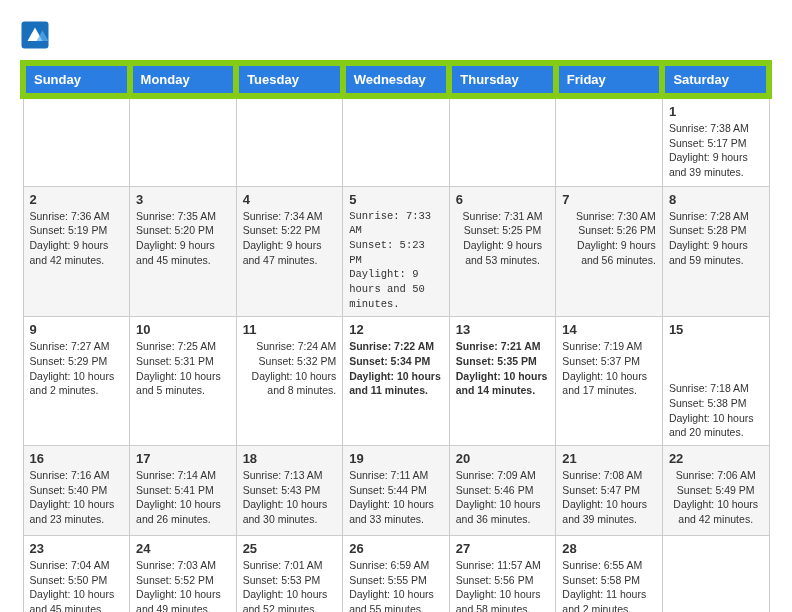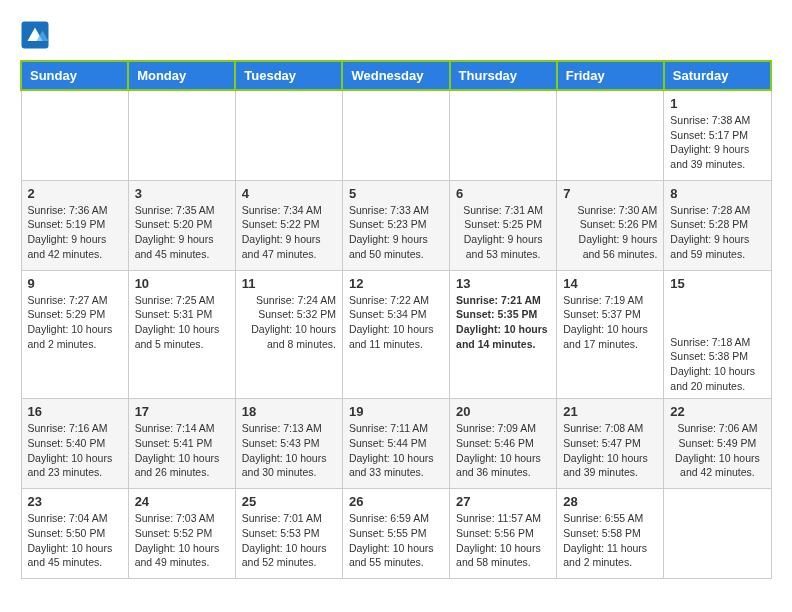--- a/index.html
+++ b/index.html
@@ -48,21 +48,21 @@
       width: 100%;
       border-collapse: collapse;
       border: 1px solid #ccc;
     }
     .calendar th {
       background: #2a7de1;
       color: #fff;
       text-align: left;
       padding: 6px 8px;
       font-size: 13px;
-      border: 2px solid #84cc16;
+      border: 6px solid #84cc16;
     }
     .calendar td {
       width: calc(100% / 7);
       vertical-align: top;
       border: 1px solid #ccc;
       padding: 5px 6px;
       height: 90px;
       font-size: 11px;
       color: #333;
       background: #fff;
@@ -150,21 +150,21 @@
 Daylight: 9 hours and 45 minutes.</div>
         </td>
         <td>
           <span class="day-num">4</span>
           <div class="day-info" style="white-space: pre-line;">Sunrise: 7:34 AM
 Sunset: 5:22 PM
 Daylight: 9 hours and 47 minutes.</div>
         </td>
         <td>
           <span class="day-num">5</span>
-          <div class="day-info" style="white-space: pre-line;">Sunrise: 7:33 AM
+          <div class="day-info" style="white-space: pre-line; font-family: Liberation Mono, monospace;">Sunrise: 7:33 AM
 Sunset: 5:23 PM
 Daylight: 9 hours and 50 minutes.</div>
         </td>
         <td>
           <span class="day-num">6</span>
           <div class="day-info" style="white-space: pre-line; text-align: center;">Sunrise: 7:31 AM
 Sunset: 5:25 PM
 Daylight: 9 hours and 53 minutes.</div>
         </td>
         <td>
@@ -194,21 +194,21 @@
 Daylight: 10 hours and 5 minutes.</div>
         </td>
         <td>
           <span class="day-num">11</span>
           <div class="day-info" style="white-space: pre-line; text-align: right;">Sunrise: 7:24 AM
 Sunset: 5:32 PM
 Daylight: 10 hours and 8 minutes.</div>
         </td>
         <td>
           <span class="day-num">12</span>
-          <div class="day-info" style="white-space: pre-line;">Sunrise: 7:22 AM
+          <div class="day-info" style="white-space: pre-line; font-weight: bold;">Sunrise: 7:22 AM
 Sunset: 5:34 PM
 Daylight: 10 hours and 11 minutes.</div>
         </td>
         <td>
           <span class="day-num">13</span>
           <div class="day-info" style="white-space: pre-line; font-weight: bold;">Sunrise: 7:21 AM
 Sunset: 5:35 PM
 Daylight: 10 hours and 14 minutes.</div>
         </td>
         <td>

